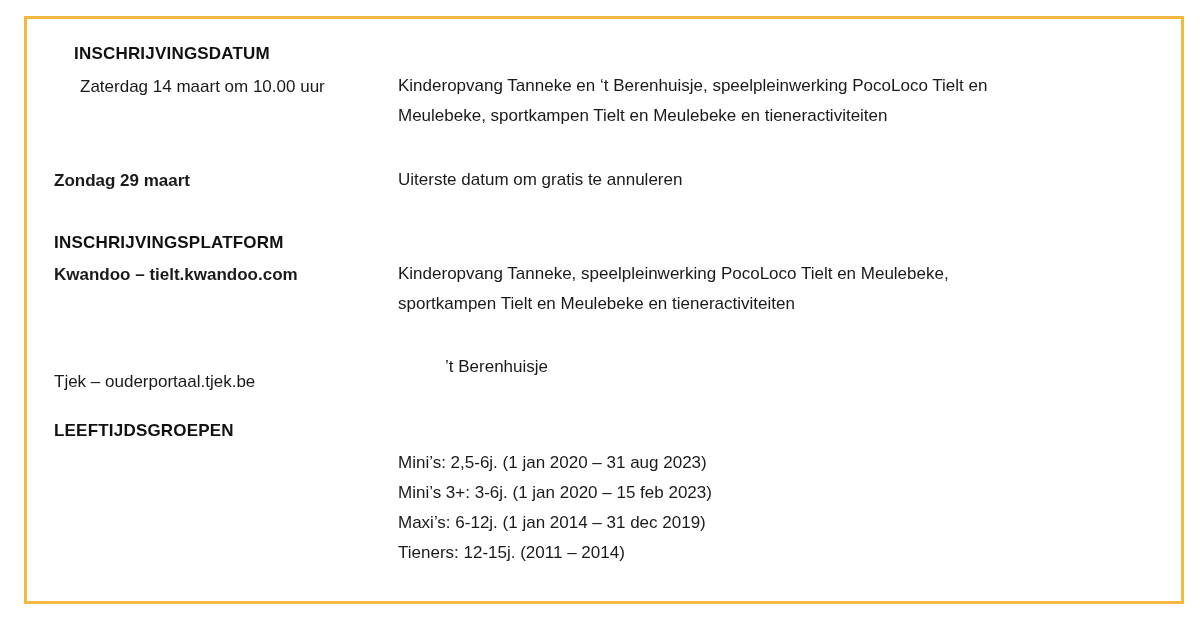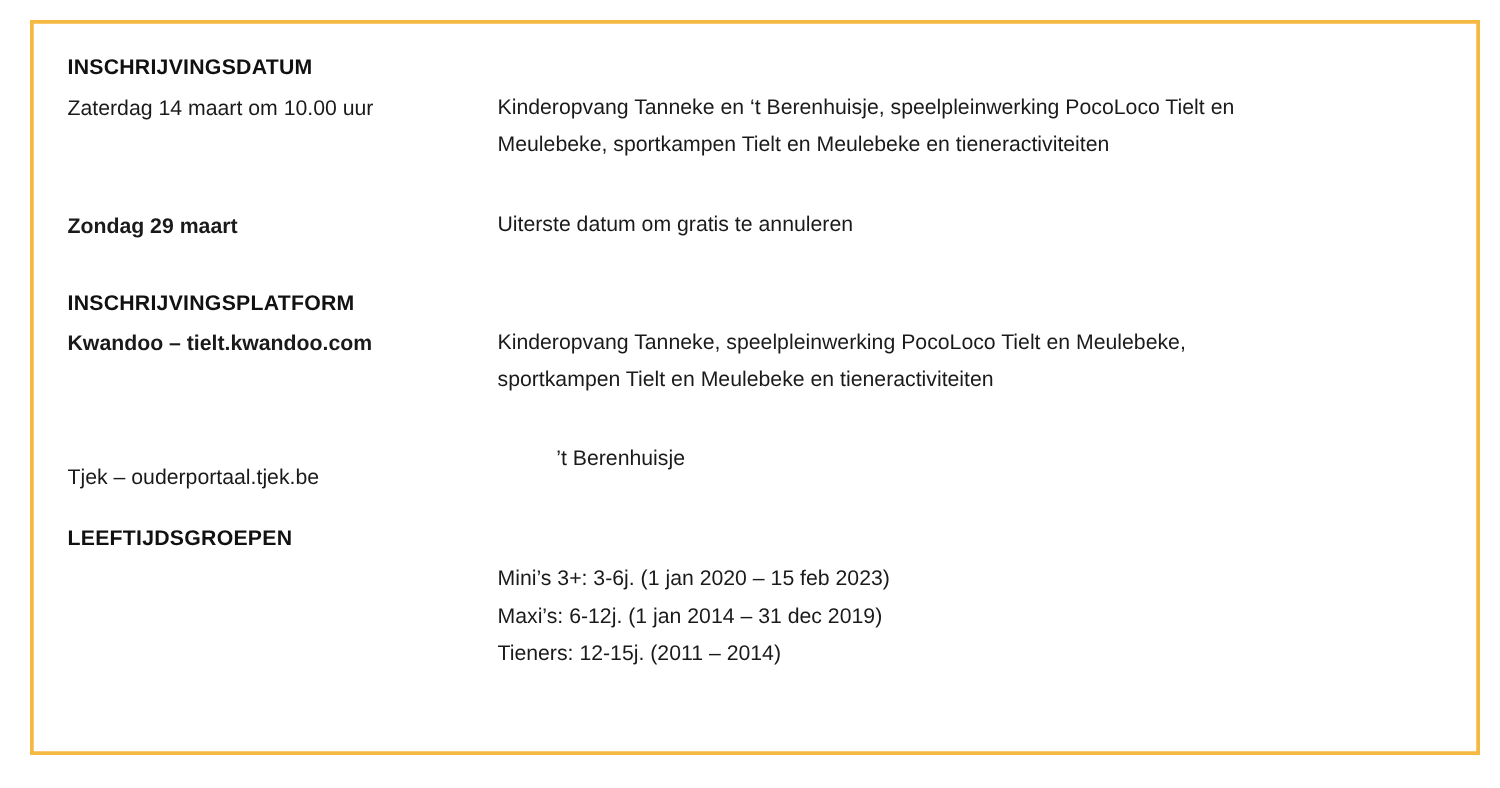--- a/index.html
+++ b/index.html
@@ -11,22 +11,22 @@
              letter-spacing: 0.2px; color: #111; }
   .label { position: absolute; left: 54px; font-size: 17px; color: #1a1a1a; }
   .desc { position: absolute; left: 398px; font-size: 17px; color: #1a1a1a; line-height: 30px; width: 760px; }
   .desc div { white-space: nowrap; }
 </style>
 </head>
 <body>
 
 <div class="frame"></div>
 
-<div class="heading" style="top:44px;">INSCHRIJVINGSDATUM</div>
-<div class="label" style="top:77px;">Zaterdag 14 maart om 10.00 uur</div>
+<div class="heading" style="top:44px;margin-left:20px;">INSCHRIJVINGSDATUM</div>
+<div class="label" style="top:77px;margin-left:26px;">Zaterdag 14 maart om 10.00 uur</div>
 <div class="desc" style="top:71px;">
   <div>Kinderopvang Tanneke en ‘t Berenhuisje, speelpleinwerking PocoLoco Tielt en</div>
   <div>Meulebeke, sportkampen Tielt en Meulebeke en tieneractiviteiten</div>
 </div>
 <div class="label" style="top:171px;font-weight:bold;">Zondag 29 maart</div>
 <div class="desc" style="top:165px;">
   <div>Uiterste datum om gratis te annuleren</div>
 </div>
 
 <div class="heading" style="top:233px;">INSCHRIJVINGSPLATFORM</div>
@@ -35,16 +35,17 @@
   <div>Kinderopvang Tanneke, speelpleinwerking PocoLoco Tielt en Meulebeke,</div>
   <div>sportkampen Tielt en Meulebeke en tieneractiviteiten</div>
 </div>
 <div class="label" style="top:372px;">Tjek – ouderportaal.tjek.be</div>
 <div class="desc" style="top:352px;margin-left:47px;">
   <div>’t Berenhuisje</div>
 </div>
 
 <div class="heading" style="top:421px;">LEEFTIJDSGROEPEN</div>
 <div class="desc" style="top:448px;">
+  <div>Mini’s: 2,5-6j. (1 jan 2020 – 31 aug 2023)</div>
   <div>Mini’s 3+: 3-6j. (1 jan 2020 – 15 feb 2023)</div>
   <div>Maxi’s: 6-12j. (1 jan 2014 – 31 dec 2019)</div>
   <div>Tieners: 12-15j. (2011 – 2014)</div>
 </div>
 
 </body></html>

